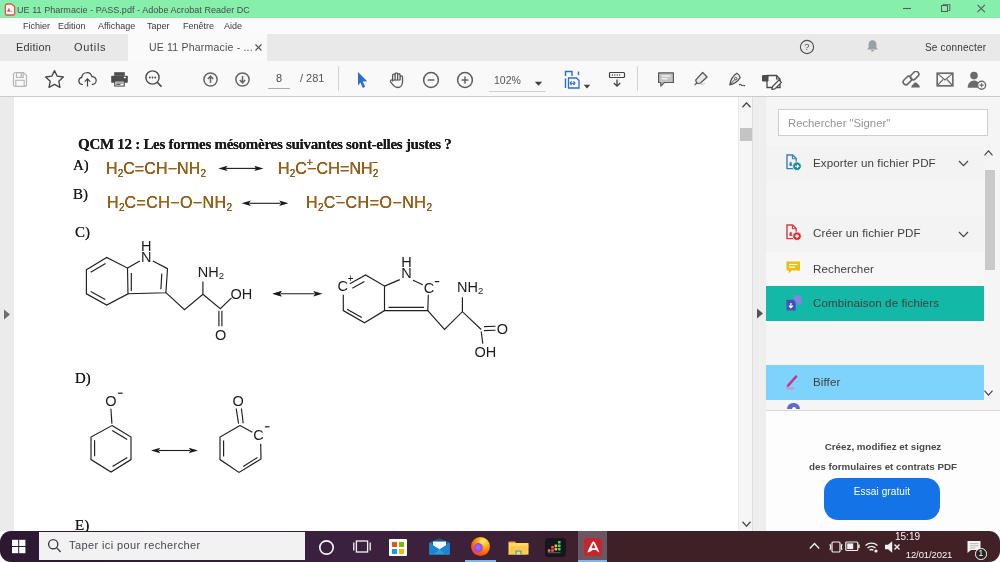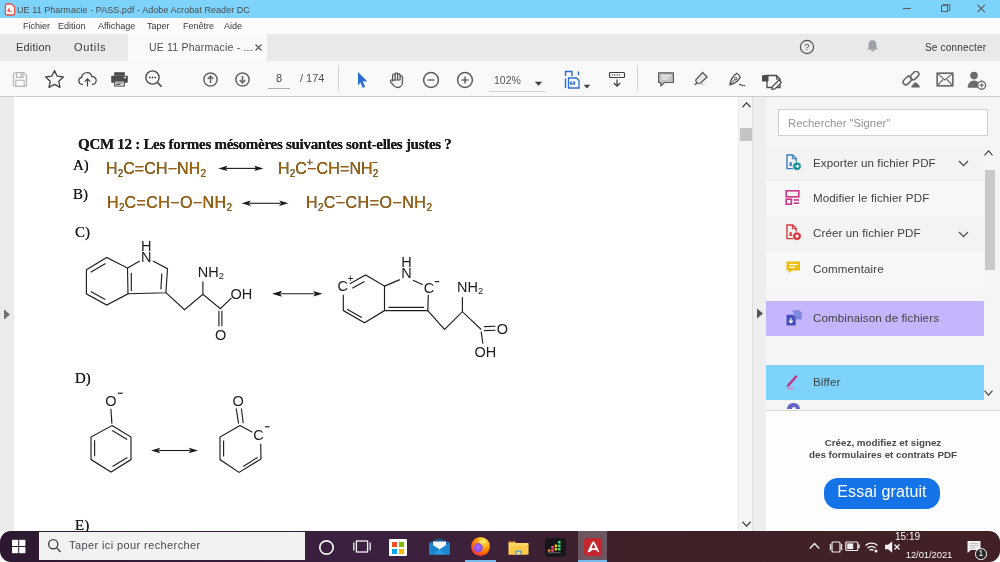--- a/index.html
+++ b/index.html
@@ -1,20 +1,20 @@
 <!DOCTYPE html>
 <html><head><meta charset="utf-8">
 <style>
 html,body{margin:0;padding:0;}
 #w{position:relative;width:1000px;height:562px;overflow:hidden;background:#fff;
    font-family:"Liberation Sans",sans-serif;-webkit-font-smoothing:antialiased;transform:translateZ(0);}
 #w *{box-sizing:border-box;}
 .ab{position:absolute;}
 
-#titlebar{position:absolute;left:0;top:0;width:1000px;height:18px;background:#7dd3fc;}
+#titlebar{position:absolute;left:0;top:0;width:1000px;height:18px;background:#86efac;}
 #titletxt{position:absolute;left:17px;top:4.5px;font-size:9px;color:#4a4a4a;letter-spacing:0.05px;}
 
 #menubar{position:absolute;left:0;top:18px;width:1000px;height:16px;background:#fbfbfb;font-size:9px;color:#3c3c3c;}
 #menubar span{position:absolute;top:3px;margin-left:16px;}
 
 #tabbar{position:absolute;left:0;top:34px;width:1000px;height:27px;background:#e9e9e9;font-size:11px;color:#3a3a3a;letter-spacing:0.2px;}
 #activetab{position:absolute;left:128px;top:0;width:139px;height:27px;background:#fafafa;}
 
 #toolbar{position:absolute;left:0;top:61px;width:1000px;height:36px;background:#f9f9f9;border-bottom:1px solid #cbcbcb;}
 .tbi{position:absolute;top:10px;}
@@ -120,21 +120,21 @@
     </svg>
     <svg class="tbi" style="left:203px;top:11px" width="15" height="15" viewBox="0 0 15 15">
       <circle cx="7.5" cy="7.5" r="6.6" fill="none" stroke="#666" stroke-width="1.5"></circle>
       <path d="M7.5 11 v-6.2 M4.8 7 L7.5 4.2 l2.7 2.8" fill="none" stroke="#666" stroke-width="1.5"></path>
     </svg>
     <svg class="tbi" style="left:235px;top:11px" width="15" height="15" viewBox="0 0 15 15">
       <circle cx="7.5" cy="7.5" r="6.6" fill="none" stroke="#666" stroke-width="1.5"></circle>
       <path d="M7.5 4 v6.2 M4.8 8 L7.5 10.8 l2.7 -2.8" fill="none" stroke="#666" stroke-width="1.5"></path>
     </svg>
     <div class="ab" style="left:268px;top:9px;width:22px;height:19px;border-bottom:1px solid #ababab;font-size:11px;color:#4a4a4a;text-align:center;line-height:17px">8</div>
-    <span class="ab" style="left:300px;top:11px;font-size:11px;color:#555">/ 174</span>
+    <span class="ab" style="left:300px;top:11px;font-size:11px;color:#555">/ 281</span>
     <div class="ab" style="left:338px;top:5px;height:25px;border-left:1px solid #d2d2d2"></div>
     <svg class="tbi" style="left:355px" width="15" height="18" viewBox="0 0 15 18">
       <path d="M3 1 L12.2 10.2 L7.7 10.6 L10.2 15.8 L7.8 16.9 L5.4 11.6 L3 14.5Z" fill="#2a6ed0"></path>
     </svg>
     <svg class="tbi" style="left:388px" width="17" height="18" viewBox="0 0 17 18">
       <path d="M4.6 10.5 V4.4 a1.25 1.25 0 0 1 2.5 0 M7.1 8.5 V3.2 a1.25 1.25 0 0 1 2.5 0 M9.6 8.5 V4.0 a1.25 1.25 0 0 1 2.5 0 v4.5 M12.1 8.8 V6 a1.2 1.2 0 0 1 2.4 0 v5 c0 3-1.8 5.5-4.9 5.5 c-2.6 0-3.6-1-4.8-2.8 L2.6 10.8 a1.3 1.3 0 0 1 2 -1.6Z" fill="none" stroke="#575757" stroke-width="1.3" stroke-linejoin="round"></path>
     </svg>
     <svg class="tbi" style="left:422px" width="18" height="18" viewBox="0 0 18 18">
       <circle cx="9" cy="9" r="7.4" fill="none" stroke="#5c5c5c" stroke-width="1.5"></circle>
       <line x1="5.6" y1="9" x2="12.4" y2="9" stroke="#5c5c5c" stroke-width="1.4"></line>
@@ -332,71 +332,62 @@
           <path d="M7.4 1.2 v3.6 h3.6" fill="none" stroke="#3b7ec0" stroke-width="1.1"></path>
           <path d="M4.4 9.4 c0.7-1.8 1.8-2.2 2.2-1.1 c0.3 0.9-0.2 2.2 0.5 2.7 c0.6 0.4 1.8-0.2 1.8 0.4 c0 0.5-1.3 0.5-2.2 0.4 c-1.1 0.3-2.4 0.3-2.3-0.7Z" fill="#3b7ec0" stroke="none"></path>
           <circle cx="12" cy="12.2" r="4.3" fill="#0d8e90" stroke="#f3f3f3" stroke-width="0.9"></circle>
           <path d="M9.9 12.2 h3.6 M11.9 10.6 l1.8 1.6 l-1.8 1.6" fill="none" stroke="#fff" stroke-width="1.1"></path>
         </svg>
         <span class="rt" style="top:9.5px">Exporter un fichier PDF</span>
         <svg class="chev" style="top:14px" width="11" height="7" viewBox="0 0 11 7">
             <path d="M1 1 L5.5 5.6 L10 1" fill="none" stroke="#4a4a4a" stroke-width="1.3"></path>
           </svg>
       </div>
-      <div class="row" style="top:84.45px;background:#f7f7f7">
-        <svg class="pic" style="top:8px" width="17" height="17" viewBox="0 0 17 17">
-          <rect x="1.2" y="1.8" width="12.6" height="6" fill="none" stroke="#c9338a" stroke-width="1.6"></rect>
-          <rect x="1.2" y="10.2" width="5.2" height="5" fill="none" stroke="#c9338a" stroke-width="1.6"></rect>
-          <line x1="8.6" y1="11" x2="14" y2="11" stroke="#c9338a" stroke-width="1.6"></line>
-          <line x1="8.6" y1="14.2" x2="14" y2="14.2" stroke="#c9338a" stroke-width="1.6"></line>
-        </svg>
-        <span class="rt" style="top:9.5px">Modifier le fichier PDF</span>
-      </div>
       <div class="row" style="top:119.9px;background:#f3f3f3">
         <svg class="pic" style="top:7.5px" width="17" height="17" viewBox="0 0 17 17">
           <path d="M2 1 h5.6 l3.6 3.6 v10 h-9.2Z" fill="none" stroke="#d8383f" stroke-width="1.4"></path>
           <path d="M7.4 1.2 v3.6 h3.6" fill="none" stroke="#d8383f" stroke-width="1.1"></path>
           <path d="M4.4 9.4 c0.7-1.8 1.8-2.2 2.2-1.1 c0.3 0.9-0.2 2.2 0.5 2.7 c0.6 0.4 1.8-0.2 1.8 0.4 c0 0.5-1.3 0.5-2.2 0.4 c-1.1 0.3-2.4 0.3-2.3-0.7Z" fill="#d8383f" stroke="none"></path>
           <circle cx="12" cy="12.2" r="4.3" fill="#da2a32" stroke="#f3f3f3" stroke-width="0.9"></circle>
           <path d="M12 10.2 v4 M10 12.2 h4" fill="none" stroke="#fff" stroke-width="1.2"></path>
         </svg>
         <span class="rt" style="top:9.5px">Créer un fichier PDF</span>
         <svg class="chev" style="top:14px" width="11" height="7" viewBox="0 0 11 7">
             <path d="M1 1 L5.5 5.6 L10 1" fill="none" stroke="#4a4a4a" stroke-width="1.3"></path>
           </svg>
       </div>
       <div class="row" style="top:155.35px;background:#f7f7f7">
         <svg class="pic" style="top:8px" width="17" height="16" viewBox="0 0 17 16">
           <path d="M1.5 1.5 h13.5 v9 h-8.2 l-3 3 v-3 h-2.3Z" fill="#eebd0c" stroke="none"></path>
           <line x1="4" y1="4.5" x2="12.5" y2="4.5" stroke="#fff" stroke-width="1.2"></line>
           <line x1="4" y1="7.2" x2="10" y2="7.2" stroke="#fff" stroke-width="1.2"></line>
         </svg>
-        <span class="rt" style="top:9.5px">Commentaire</span>
+        <span class="rt" style="top:9.5px">Rechercher</span>
       </div>
-      <div class="row" style="top:204px;background:#c4b5fd">
+      <div class="row" style="top:189px;background:#14b8a6">
         <svg class="pic" style="top:7.5px" width="18" height="18" viewBox="0 0 18 18">
           <path d="M7.5 1.2 h6.8 l2.4 2.4 v7 h-5.5" fill="#7d88dc" stroke="none"></path>
           <path d="M1.5 5.8 h6.8 l2.4 2.4 v8.4 h-9.2Z" fill="#4550bd" stroke="none"></path>
           <path d="M5.9 9 v4.5 M3.9 11.7 l2 2 l2 -2" fill="none" stroke="#fff" stroke-width="1.2"></path>
         </svg>
         <span class="rt" style="top:9.5px">Combinaison de fichiers</span>
       </div>
       <div class="row" style="top:268px;background:#7dd3fc">
         <svg class="pic" style="top:8px" width="17" height="17" viewBox="0 0 17 17">
           <path d="M2.2 11.8 L10.4 2.6 c0.9-1 2.6 0.6 1.7 1.7 L4.2 13.2 l-2.6 1Z" fill="#c9338a" stroke="none"></path>
           <path d="M2 15.4 h7" stroke="#e585c0" stroke-width="1.8"></path>
         </svg>
         <span class="rt" style="top:9.5px">Biffer</span>
       </div>
       <div class="ab" style="left:21px;top:306.4px;width:13px;height:6px;border-radius:7px 7px 0 0;background:#6366c6"></div>
         <div class="ab" style="left:25.5px;top:310.4px;width:4px;height:2.2px;background:#fdfdfd;border-radius:2px 2px 0 0"></div>
       <div class="ab" style="left:0;top:312.5px;width:234px;border-top:1px solid #d8d8d8"></div>
       <div class="ab" style="left:0;top:313.5px;width:234px;height:120.5px;background:#fdfdfd"></div>
-      <div class="ab" style="left:0;top:339.5px;width:234px;text-align:center;font-size:9.8px;font-weight:bold;color:#4a4a4a;line-height:12px">Créez, modifiez et signez<br>des formulaires et contrats PDF</div>
-      <div class="ab" style="left:58px;top:381px;width:116px;height:31px;border-radius:14px;background:#1473e6;color:#fff;font-size:16px;text-align:center;line-height:27px;letter-spacing:0.1px">Essai gratuit</div>
+      <div class="ab" style="left:0;top:339.5px;width:234px;text-align:center;font-size:9.8px;font-weight:bold;color:#4a4a4a;line-height:20px">Créez, modifiez et signez<br>des formulaires et contrats PDF</div>
+      <div class="ab" style="left:58px;top:381px;width:116px;height:42px;border-radius:14px;background:#1473e6;color:#fff;font-size:10px;text-align:center;line-height:27px;letter-spacing:0.1px">Essai gratuit</div>
       <svg class="ab" style="left:218px;top:53px" width="9" height="6" viewBox="0 0 9 6">
           <path d="M0.5 5.3 L4.5 0.8 L8.5 5.3" fill="none" stroke="#4a4a4a" stroke-width="1.2"></path>
         </svg>
       <div class="ab" style="left:219px;top:73px;width:10px;height:100px;background:#c9c9c9"></div>
       <svg class="ab" style="left:218px;top:293px" width="9" height="6" viewBox="0 0 9 6">
           <path d="M0.5 0.7 L4.5 5.2 L8.5 0.7" fill="none" stroke="#4a4a4a" stroke-width="1.2"></path>
         </svg>
     </div>
   </div>
   <div id="taskbar">

